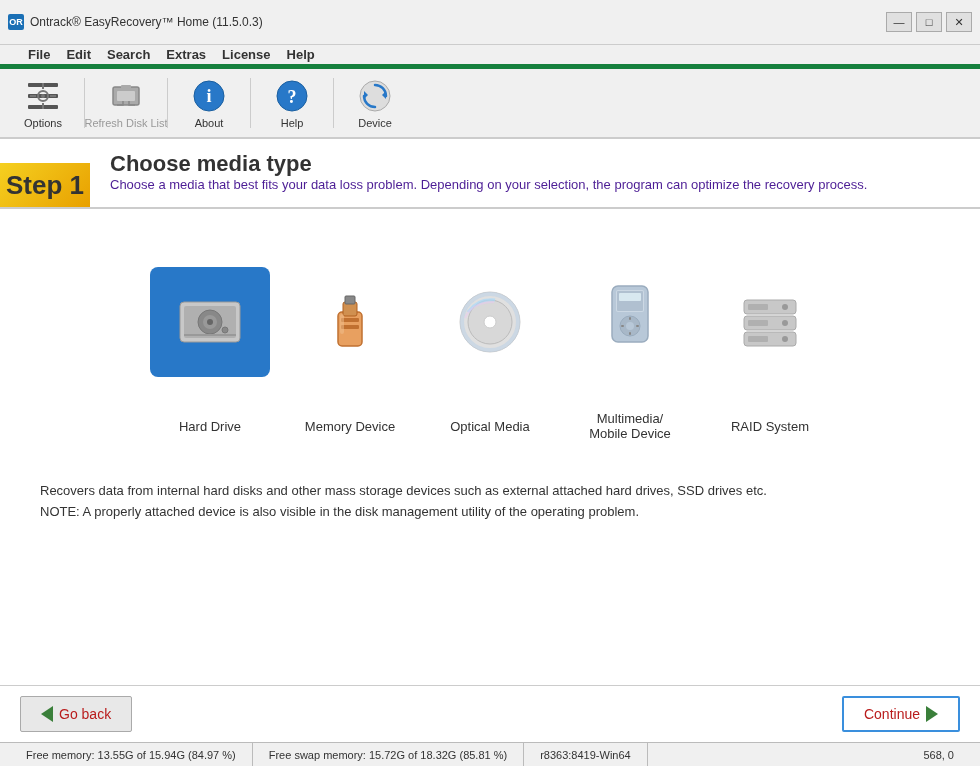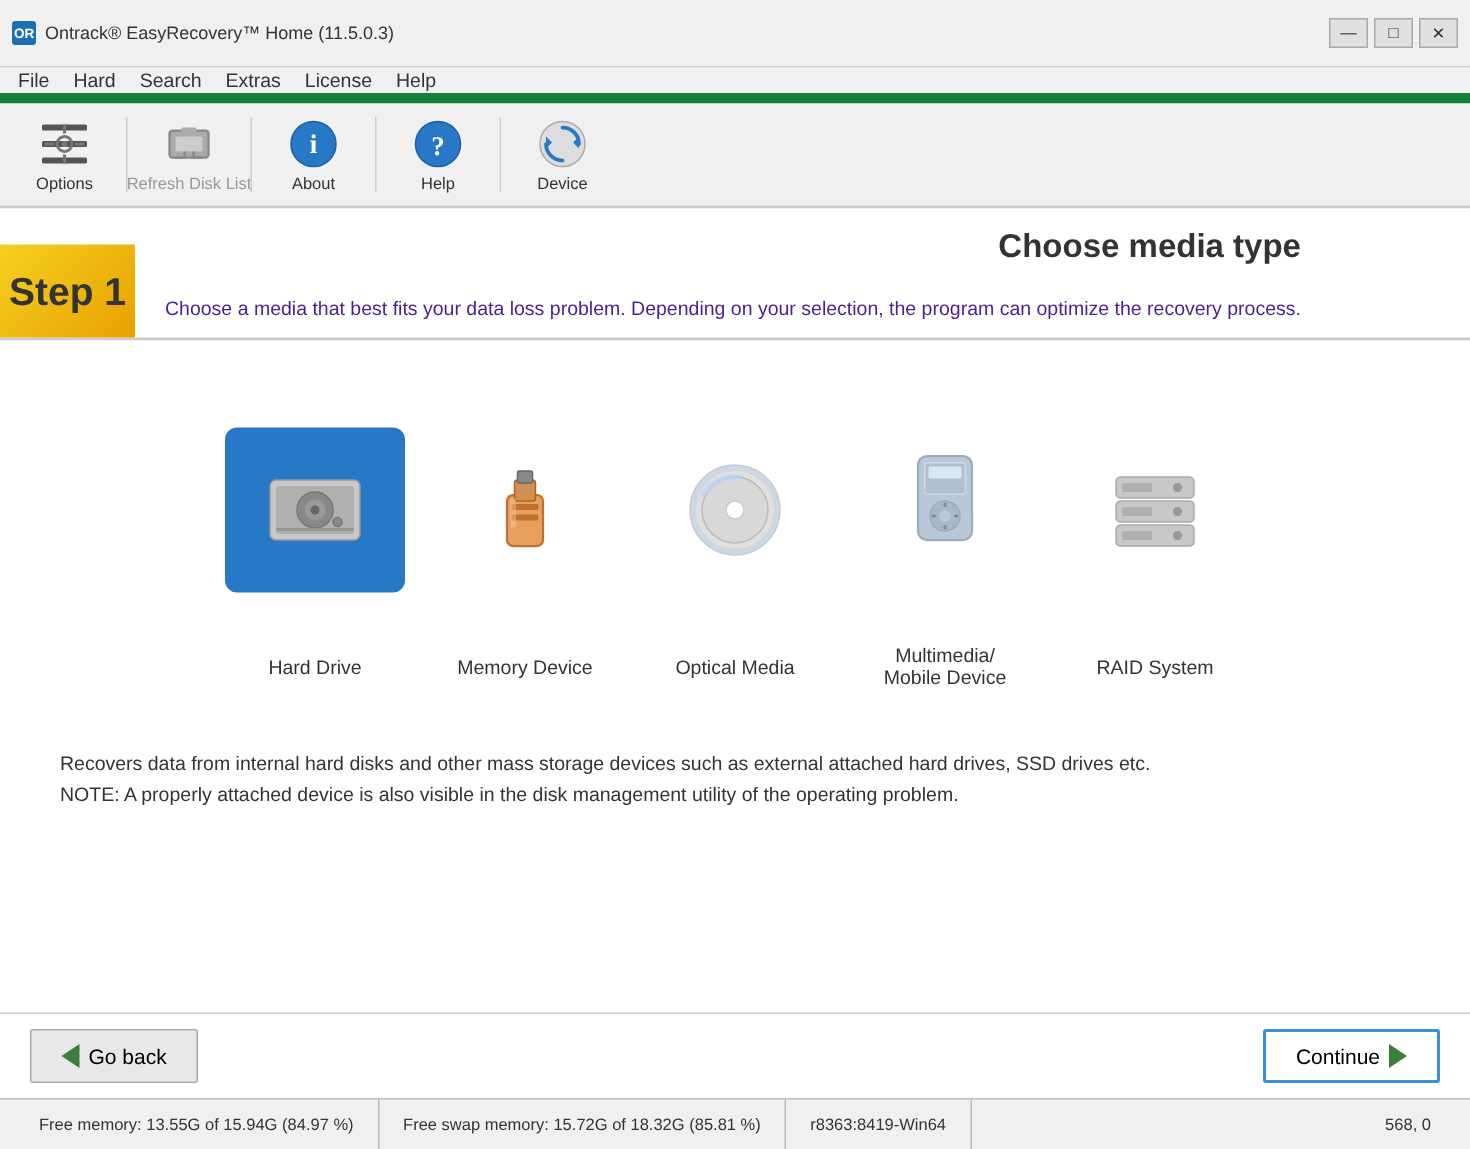--- a/index.html
+++ b/index.html
@@ -6,60 +6,60 @@
     body { width: 980px; height: 766px; font-family: 'Segoe UI', Arial, sans-serif; font-size: 13px; background: #f0f0f0; overflow: hidden; display: flex; flex-direction: column; }
 
     
     #titlebar { background: #f0f0f0; height: 45px; display: flex; align-items: center; justify-content: space-between; padding: 0 8px; border-bottom: 1px solid #ccc; }
     #titlebar-left { display: flex; align-items: center; gap: 6px; font-size: 12px; color: #333; }
     #titlebar-left .app-icon { width: 16px; height: 16px; background: #1a6fb5; border-radius: 2px; display: flex; align-items: center; justify-content: center; color: white; font-size: 9px; font-weight: bold; }
     #titlebar-controls { display: flex; gap: 4px; }
     .title-btn { width: 26px; height: 20px; border: 1px solid #aaa; background: #e0e0e0; cursor: pointer; display: flex; align-items: center; justify-content: center; font-size: 11px; color: #333; }
 
     
-    #menubar { background: #f0f0f0; height: 24px; display: flex; align-items: center; padding: 0 4px; border-bottom: 7px solid #15803d; }
+    #menubar { background: #f0f0f0; height: 24px; display: flex; align-items: center; padding: 0 20px; border-bottom: 5px solid #15803d; font-weight: bold; }
     .menu-item { padding: 2px 8px; cursor: pointer; font-size: 13px; color: #333; }
 
     
     #toolbar { background: #f0f0f0; height: 70px; display: flex; align-items: center; padding: 4px 8px; border-bottom: 2px solid #ccc; gap: 4px; }
     .toolbar-btn { display: flex; flex-direction: column; align-items: center; justify-content: center; width: 70px; height: 62px; cursor: pointer; border: 1px solid transparent; padding: 4px; gap: 2px; }
     .toolbar-btn .tb-icon { width: 40px; height: 40px; display: flex; align-items: center; justify-content: center; }
     .toolbar-btn .tb-label { font-size: 11px; color: #333; text-align: center; white-space: nowrap; }
     .toolbar-btn.disabled .tb-label { color: #999; }
     .toolbar-separator { width: 1px; height: 50px; background: #ccc; margin: 0 2px; }
 
     
     #step-header { display: flex; align-items: stretch; min-height: 70px; background: white; border-bottom: 2px solid #ccc; }
     #step-number { background: linear-gradient(135deg, #f5d020, #e8a000); width: 90px; display: flex; align-items: center; justify-content: center; font-size: 26px; font-weight: bold; color: #333; margin-top: 24px; }
     #step-content { padding: 12px 20px; }
-    #step-title { font-size: 22px; font-weight: bold; color: #333; margin-bottom: 21px; text-align: right; }
+    #step-title { font-size: 22px; font-weight: bold; color: #333; margin-bottom: 0; }
     #step-desc { font-size: 13px; color: #4c1d95; }
 
     
     #main { flex: 1; background: white; display: flex; flex-direction: column; padding: 20px; overflow: hidden; }
 
     
     #media-grid { display: flex; align-items: center; justify-content: center; gap: 20px; margin: 30px 0; }
     .media-item { display: flex; flex-direction: column; align-items: center; cursor: pointer; width: 120px; gap: 8px; }
     .media-icon-wrap { width: 120px; height: 110px; display: flex; align-items: center; justify-content: center; border-radius: 8px; }
     .media-icon-wrap.selected { background: #2878c8; }
     .media-label { font-size: 13px; color: #333; text-align: center; margin-top: 34px; }
 
     
     #media-desc { padding: 10px 20px; font-size: 13px; color: #333; line-height: 1.6; }
 
     
     #footer-buttons { display: flex; justify-content: space-between; padding: 10px 20px; background: white; border-top: 1px solid #ccc; }
-    .nav-btn { display: flex; align-items: center; gap: 6px; padding: 8px 20px; border: 1px solid #aaa; background: #e8e8e8; cursor: pointer; font-size: 14px; color: #000000; border-radius: 2px; }
+    .nav-btn { display: flex; align-items: center; gap: 6px; padding: 8px 20px; border: 1px solid #aaa; background: #e8e8e8; cursor: pointer; font-size: 14px; color: #b91c1c; border-radius: 2px; }
     .nav-btn.continue { border: 2px solid #3a8fdd; background: white; }
     .arrow-left { width: 0; height: 0; border-top: 8px solid transparent; border-bottom: 8px solid transparent; border-right: 12px solid #3a7f3a; }
     .arrow-right { width: 0; height: 0; border-top: 8px solid transparent; border-bottom: 8px solid transparent; border-left: 12px solid #3a7f3a; }
 
     
-    #statusbar { height: 34px; background: #f0f0f0; border-top: 1px solid #bbb; display: flex; align-items: center; padding: 0 10px; gap: 0; font-size: 11px; color: #333; }
+    #statusbar { height: 24px; background: #f0f0f0; border-top: 1px solid #bbb; display: flex; align-items: center; padding: 0 10px; gap: 0; font-size: 11px; color: #333; }
     .status-item { padding: 0 16px; border-right: 1px solid #bbb; height: 100%; display: flex; align-items: center; }
     .status-item:last-child { border-right: none; margin-left: auto; }
 
     
     svg { display: block; }
   </style>
 </head>
 <body>
 
 <div id="titlebar">
@@ -69,21 +69,21 @@
   </div>
   <div id="titlebar-controls">
     <button class="title-btn">—</button>
     <button class="title-btn">□</button>
     <button class="title-btn close">✕</button>
   </div>
 </div>
 
 <div id="menubar">
   <span class="menu-item">File</span>
-  <span class="menu-item">Hard</span>
+  <span class="menu-item">Edit</span>
   <span class="menu-item">Search</span>
   <span class="menu-item">Extras</span>
   <span class="menu-item">License</span>
   <span class="menu-item">Help</span>
 </div>
 
 <div id="toolbar">
 
   <div class="toolbar-btn">
     <div class="tb-icon">

